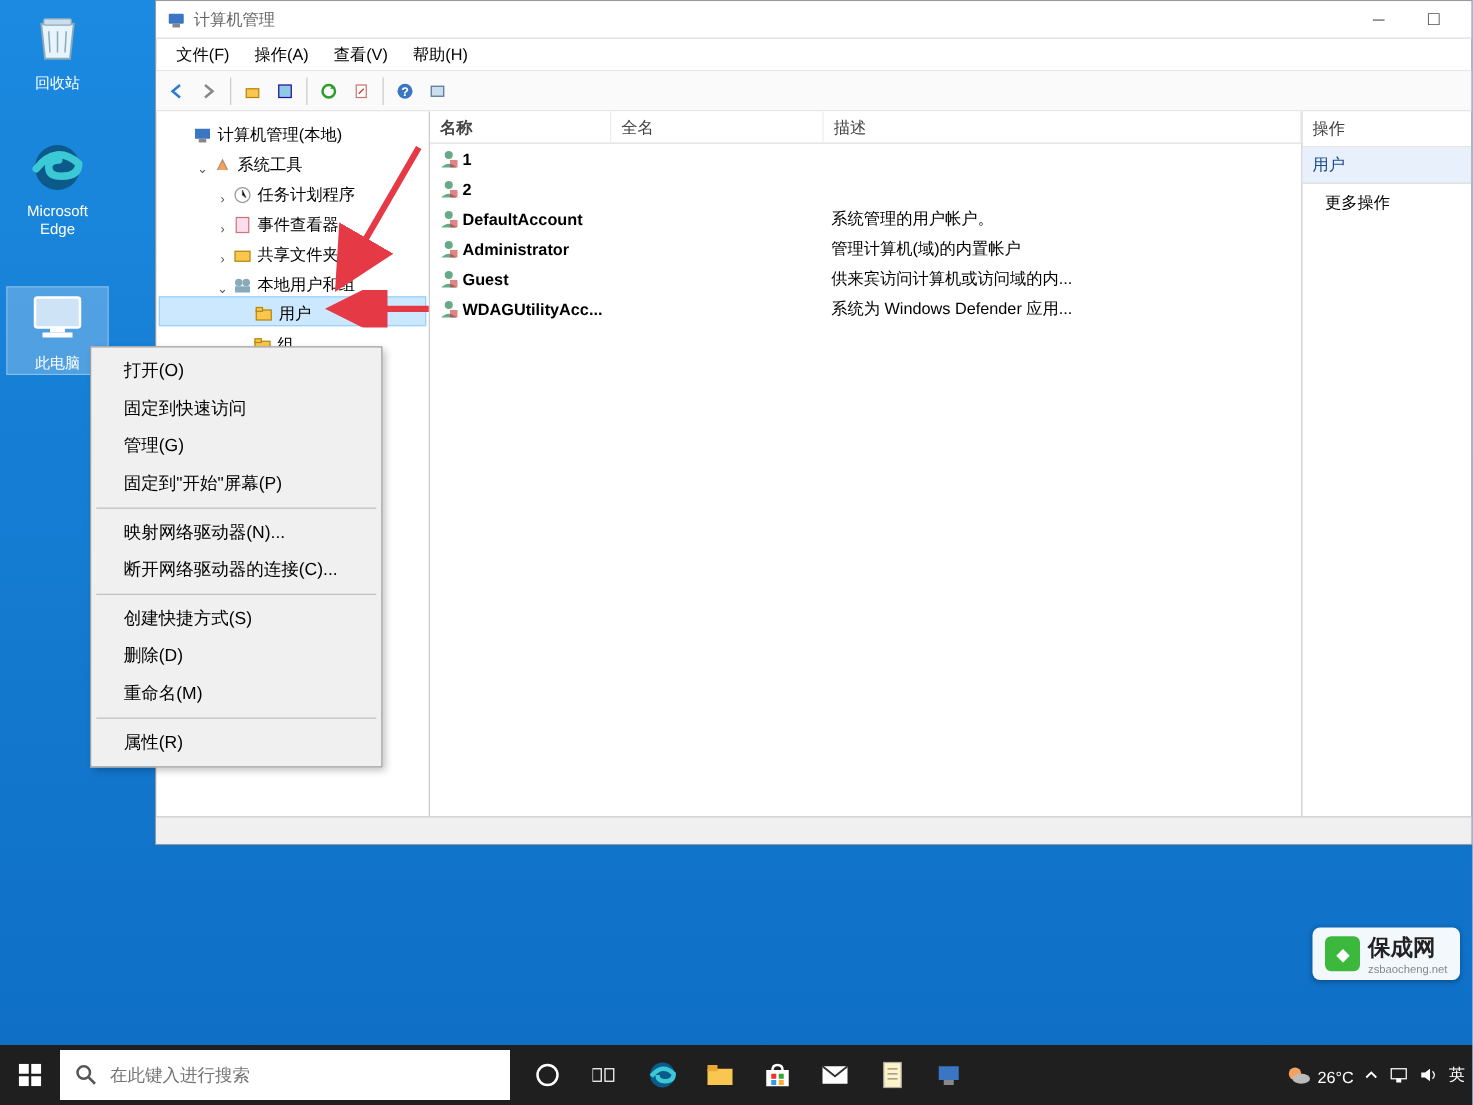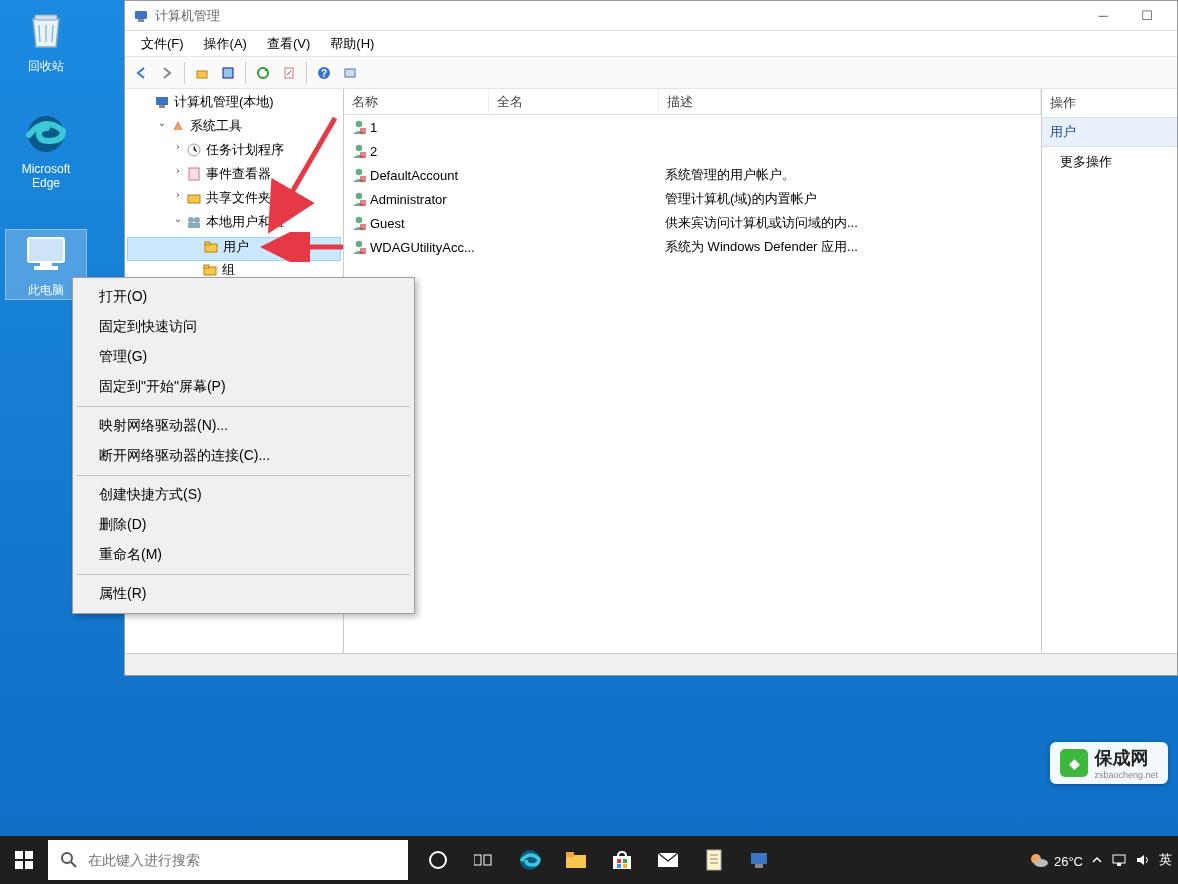--- a/index.html
+++ b/index.html
@@ -18,48 +18,48 @@
 .titlebar .spacer { flex: 1; }
 .titlebar .winbtn { width: 44px; height: 30px; display: flex; align-items: center; justify-content: center; color: #555; }
 .menubar { height: 26px; display: flex; align-items: center; padding: 0 6px; border-bottom: 1px solid #e5e5e5; }
 .menubar span { padding: 3px 10px; cursor: default; }
 .toolbar { height: 32px; display: flex; align-items: center; padding: 0 4px; gap: 2px; border-bottom: 1px solid #e5e5e5; background: #fafafa; }
 .toolbar .tbtn { width: 24px; height: 24px; display: flex; align-items: center; justify-content: center; border: 1px solid transparent; }
 .toolbar .sep { width: 1px; height: 22px; background: #ccc; margin: 0 3px; }
 
 .body-area { flex: 1; display: flex; overflow: hidden; }
 .tree-pane { width: 219px; border-right: 1px solid #ccc; padding: 4px 2px; overflow: auto; }
-.tree-item { display: flex; align-items: flex-start; height: 24px; padding: 0 2px; cursor: default; white-space: nowrap; }
+.tree-item { display: flex; align-items: flex-end; height: 24px; padding: 0 2px; cursor: default; white-space: nowrap; }
 .tree-item.selected { background: #cce8ff; border: 1px solid #99d1ff; }
 .tree-item .tw { width: 14px; text-align: center; color: #555; font-size: 10px; }
 .tree-item .ti { width: 18px; height: 18px; margin-right: 3px; display: inline-flex; align-items: center; justify-content: center; }
 .ind1 { padding-left: 12px; }
 .ind2 { padding-left: 28px; }
 .ind3 { padding-left: 44px; }
 .ind4 { padding-left: 60px; }
 
 .list-pane { flex: 1; border-right: 1px solid #ccc; display: flex; flex-direction: column; }
 .list-header { display: flex; height: 26px; border-bottom: 1px solid #e0e0e0; background: #fff; }
 .list-header .col { padding: 4px 8px; border-right: 1px solid #eee; color: #444; font-size: 13px; }
-.col-name { width: 145px; }
+.col-name { width: 145px; font-weight: bold; }
 .col-full { width: 170px; }
 .col-desc { flex: 1; }
 .list-body { flex: 1; overflow: auto; }
 .list-row { display: flex; height: 24px; align-items: center; }
 .list-row .cell { padding: 0 6px; overflow: hidden; text-overflow: ellipsis; white-space: nowrap; }
 .list-row .uicon { width: 18px; height: 18px; margin-right: 2px; display: inline-flex; align-items: center; justify-content: center; flex-shrink: 0; }
 
 .action-pane { width: 135px; display: flex; flex-direction: column; }
 .action-pane .ap-title { padding: 5px 8px; border-bottom: 1px solid #ddd; color: #404040; }
 .action-pane .ap-section { padding: 5px 8px; background: #e8f0fb; border-bottom: 1px solid #ddd; color: #1a4b8a; }
 .action-pane .ap-item { padding: 6px 18px; cursor: default; }
 
 .statusbar { height: 22px; border-top: 1px solid #ccc; background: #f0f0f0; }
 
-.context-menu { position: absolute; top: 277px; left: 72px; width: 343px; background: #f0f0f0; border: 1px solid #a0a0a0; box-shadow: 3px 3px 6px rgba(0,0,0,0.25); padding: 4px 2px; z-index: 10; }
+.context-menu { position: absolute; top: 277px; left: 72px; width: 234px; background: #f0f0f0; border: 1px solid #a0a0a0; box-shadow: 3px 3px 6px rgba(0,0,0,0.25); padding: 4px 2px; z-index: 10; }
 .context-menu .mi { padding: 6px 24px; cursor: default; font-size: 14px; }
 .context-menu .msep { height: 1px; background: #c0c0c0; margin: 4px 2px; }
 
 .taskbar { position: absolute; bottom: 0; left: 0; right: 0; height: 48px; background: #1f1f1f; display: flex; align-items: center; color: #fff; }
 .start-btn { width: 48px; height: 48px; display: flex; align-items: center; justify-content: center; }
 .search-box { flex: 0 0 360px; height: 40px; background: #fff; margin: 4px 0; display: flex; align-items: center; padding: 0 12px; color: #666; }
 .search-box input { border: none; outline: none; flex: 1; font-size: 14px; margin-left: 10px; background: transparent; }
 .task-icons { display: flex; align-items: center; height: 100%; margin-left: 10px; gap: 6px;}
 .task-icons .ti-btn { width: 40px; height: 48px; display: flex; align-items: center; justify-content: center; }
 .tray { margin-left: auto; display: flex; align-items: center; padding-right: 6px; height: 100%; gap: 8px; font-size: 13px; }

